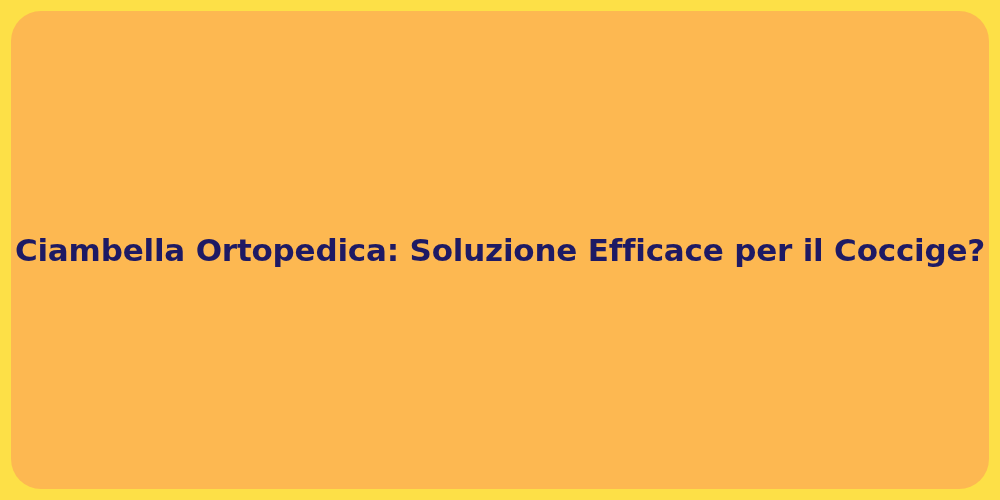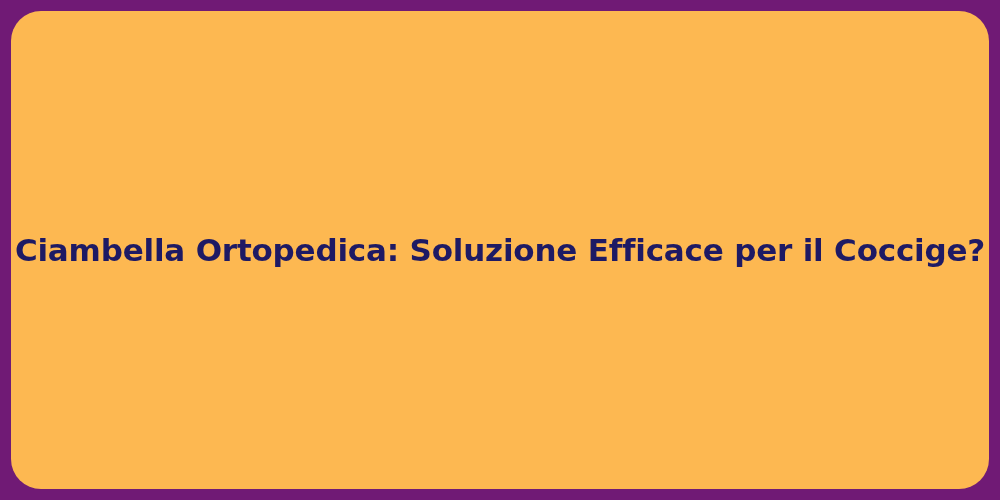--- a/index.html
+++ b/index.html
@@ -10,21 +10,21 @@
     width: 1000px;
     height: 500px;
     overflow: hidden;
     font-family: "DejaVu Sans", sans-serif;
   }
   .frame {
     position: relative;
     box-sizing: border-box;
     width: 1000px;
     height: 500px;
-    background: #701a75;
+    background: #fde047;
     padding: 11px;
     display: flex;
   }
   .card {
     position: relative;
     box-sizing: border-box;
     flex: 1 1 auto;
     background: #fdb851;
     border-radius: 30px;
     display: flex;

